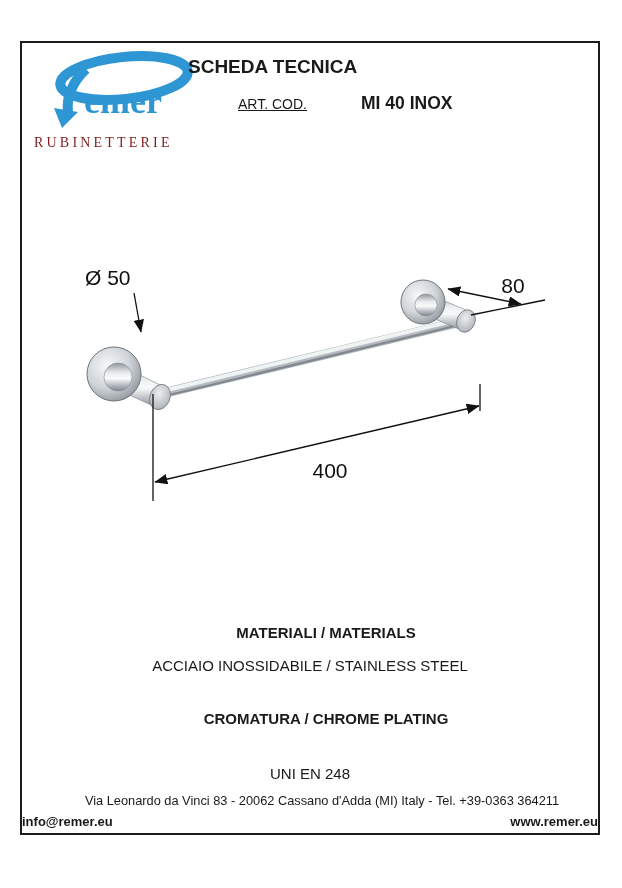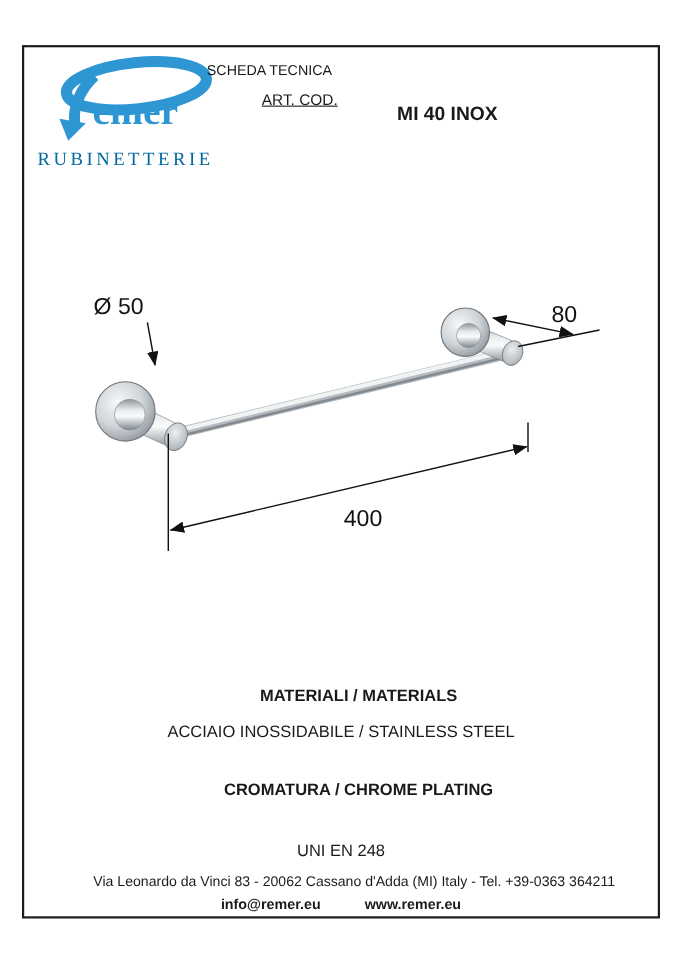--- a/index.html
+++ b/index.html
@@ -9,43 +9,43 @@
   .page {
     position: absolute; left: 20px; top: 41px; width: 580px; height: 794px;
     border: 2px solid #1c1c1c; background: #ffffff;
   }
   
   .logo-wrap { position: absolute; left: 10px; top: 8px; width: 168px; height: 104px; font-family: Liberation Serif, serif; }
   .logo-svg { display: block; }
   .logo-brand-text { font-weight: bold; }
   .logo-sub {
     position: absolute; left: 2px; top: 84px; width: 160px;
-    color: #0369a1; font-size: 17px; letter-spacing: 3.2px; font-weight: 400;
+    color: #7f1d1d; font-size: 14px; letter-spacing: 3.2px; font-weight: 400;
     white-space: nowrap;
   }
-  .title-it   { position: absolute; left: 166px; top: 13px; font-size: 13px; font-weight: normal; white-space: nowrap; }
+  .title-it   { position: absolute; left: 166px; top: 13px; font-size: 19px; font-weight: bold; white-space: nowrap; }
   .title-en   { position: absolute; left: 347px; top: 14px; font-size: 16px; font-weight: bold; font-style: italic; white-space: nowrap; }
-  .artcod-lbl { position: absolute; left: 216px; top: 39px; font-size: 14px; text-decoration: underline; white-space: nowrap; }
+  .artcod-lbl { position: absolute; left: 216px; top: 53px; font-size: 14px; text-decoration: underline; white-space: nowrap; }
   .artcod-val { position: absolute; left: 339px; top: 50px; font-size: 17.5px; font-weight: bold; white-space: nowrap; text-align: right; }
   
   .drawing { position: absolute; left: 0; top: 200px; width: 578px; height: 310px; }
   .dim-text { font-family: "Liberation Sans", sans-serif; font-size: 21px; fill: #111111; }
   
   .spec-line { position: absolute; left: 0; width: 100%; text-align: center; white-space: nowrap; }
   .spec-title { font-weight: bold; font-size: 15px; padding-left: 32px; }
   .spec-value { font-size: 15px; }
   .sp1 { top: 581px; } .sp2 { top: 614px; } .sp3 { top: 667px; } .sp4 { top: 722px; }
   
   .footer-address {
     position: absolute; left: 12px; top: 750px; width: 100%;
     text-align: center; font-size: 12.8px; font-weight: 400; white-space: nowrap;
   }
   .footer-contacts {
     position: absolute; left: 0; top: 771px; width: 100%;
-    display: flex; justify-content: center; gap: 40px;
+    display: flex; justify-content: space-between; gap: 40px;
     font-size: 13px; font-weight: bold;
   }
 </style>
 </head>
 <body>
 
 <div class="canvas">
   <div class="page">
 
     <div class="logo-wrap">

